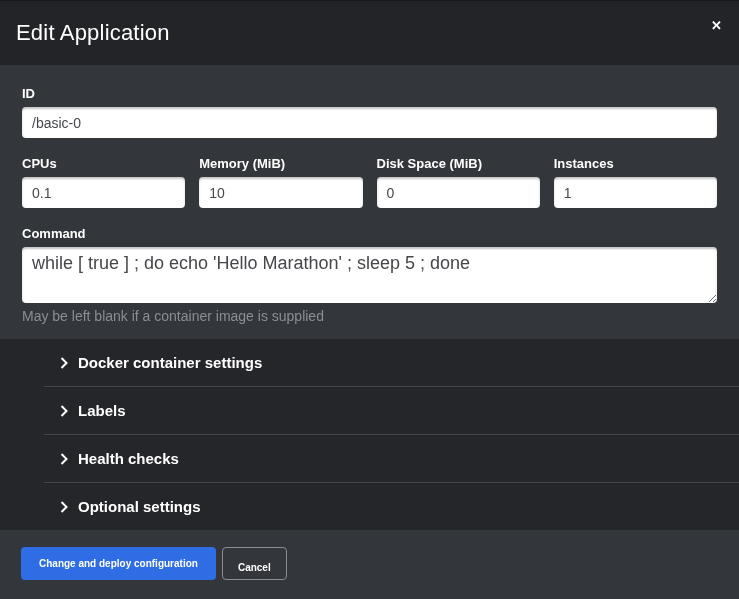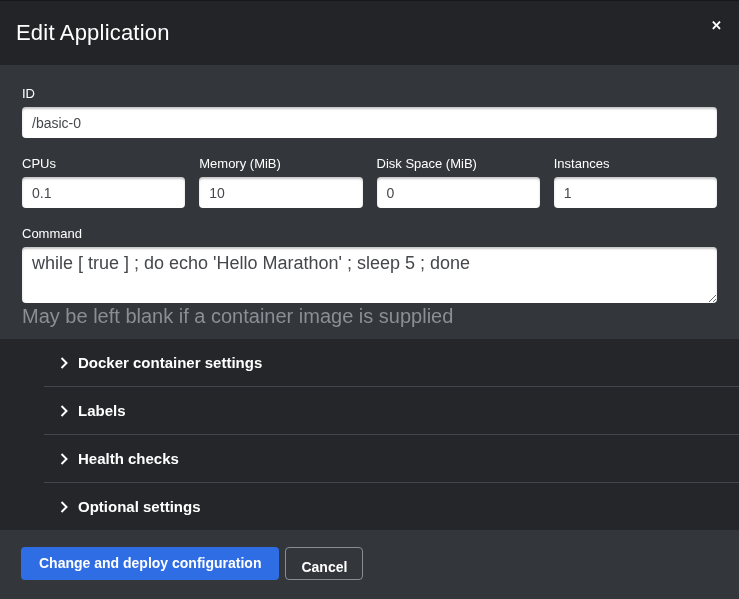--- a/index.html
+++ b/index.html
@@ -44,21 +44,21 @@
   
   .modal-body {
     background: #33363b;
     padding: 21px 22px 15px 22px;
     flex: 0 0 auto;
   }
   .field-label {
     display: block;
     color: #ffffff;
     font-size: 13px;
-    font-weight: 400;
+    font-weight: 700;
     margin-bottom: 6px;
     line-height: 15px;
   }
   .text-input {
     display: block;
     width: 100%;
     height: 31px;
     background: #ffffff;
     border: none;
     border-radius: 4px;
@@ -87,21 +87,21 @@
     color: #45474b;
     font-size: 18px;
     line-height: 19px;
     padding: 7px 10px;
     font-family: "Liberation Sans", sans-serif;
     resize: both;
     outline: none;
   }
   .help-text {
     color: #8b8e94;
-    font-size: 20px;
+    font-size: 14px;
     margin-top: 5px;
     line-height: 16px;
   }
 
   
   .sections {
     background: #25262a;
     flex: 1 1 auto;
     display: flex;
     flex-direction: column;
@@ -133,21 +133,21 @@
     flex: 0 0 69px;
     background: #33363b;
     padding: 17px 21px;
     display: flex;
     align-items: flex-start;
     gap: 6px;
   }
   .btn {
     height: 33px;
     border-radius: 4px;
-    font-size: 14px;
+    font-size: 10px;
     font-weight: 600;
     font-family: "Liberation Sans", sans-serif;
     cursor: pointer;
     line-height: 31px;
   }
   .btn-primary {
     background: #2e6de4;
     color: #ffffff;
     border: none;
     padding: 0 18px;

